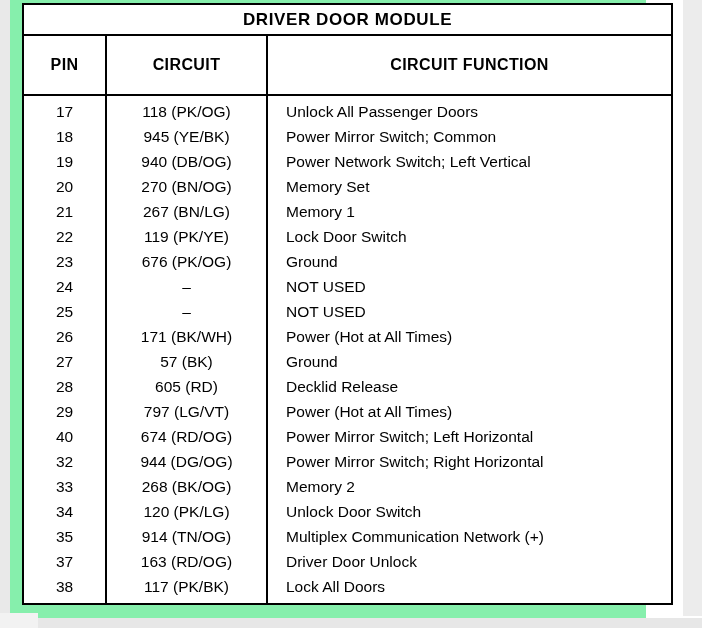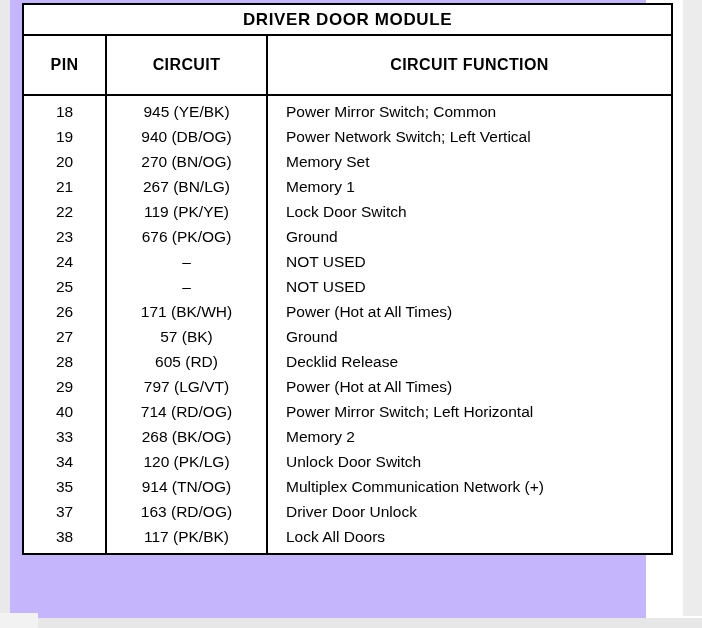--- a/index.html
+++ b/index.html
@@ -16,21 +16,21 @@
     color: #000000;
     position: relative;
   }
 
   
   #page-canvas {
     position: absolute;
     left: 0; top: 0;
     width: 646px;
     height: 628px;
-    background: #c4b5fd;
+    background: #86efac;
   }
   .scan-edge-left {
     position: absolute;
     left: 0; top: 0;
     width: 10px;
     height: 620px;
     background: #e9e9e9;
   }
   .scan-edge-right {
     position: absolute;
@@ -145,20 +145,25 @@
       </tr>
       <tr>
         <th class="col-pin">PIN</th>
         <th class="col-circuit">CIRCUIT</th>
         <th class="col-function">CIRCUIT FUNCTION</th>
       </tr>
     </thead>
 
     <tbody id="pinout-body">
         <tr>
+          <td class="cell-pin">17</td>
+          <td class="cell-circuit">118 (PK/OG)</td>
+          <td class="cell-function">Unlock All Passenger Doors</td>
+        </tr>
+        <tr>
           <td class="cell-pin">18</td>
           <td class="cell-circuit">945 (YE/BK)</td>
           <td class="cell-function">Power Mirror Switch; Common</td>
         </tr>
         <tr>
           <td class="cell-pin">19</td>
           <td class="cell-circuit">940 (DB/OG)</td>
           <td class="cell-function">Power Network Switch; Left Vertical</td>
         </tr>
         <tr>
@@ -206,22 +211,27 @@
           <td class="cell-circuit">605 (RD)</td>
           <td class="cell-function">Decklid Release</td>
         </tr>
         <tr>
           <td class="cell-pin">29</td>
           <td class="cell-circuit">797 (LG/VT)</td>
           <td class="cell-function">Power (Hot at All Times)</td>
         </tr>
         <tr>
           <td class="cell-pin">40</td>
-          <td class="cell-circuit">714 (RD/OG)</td>
+          <td class="cell-circuit">674 (RD/OG)</td>
           <td class="cell-function">Power Mirror Switch; Left Horizontal</td>
+        </tr>
+        <tr>
+          <td class="cell-pin">32</td>
+          <td class="cell-circuit">944 (DG/OG)</td>
+          <td class="cell-function">Power Mirror Switch; Right Horizontal</td>
         </tr>
         <tr>
           <td class="cell-pin">33</td>
           <td class="cell-circuit">268 (BK/OG)</td>
           <td class="cell-function">Memory 2</td>
         </tr>
         <tr>
           <td class="cell-pin">34</td>
           <td class="cell-circuit">120 (PK/LG)</td>
           <td class="cell-function">Unlock Door Switch</td>

